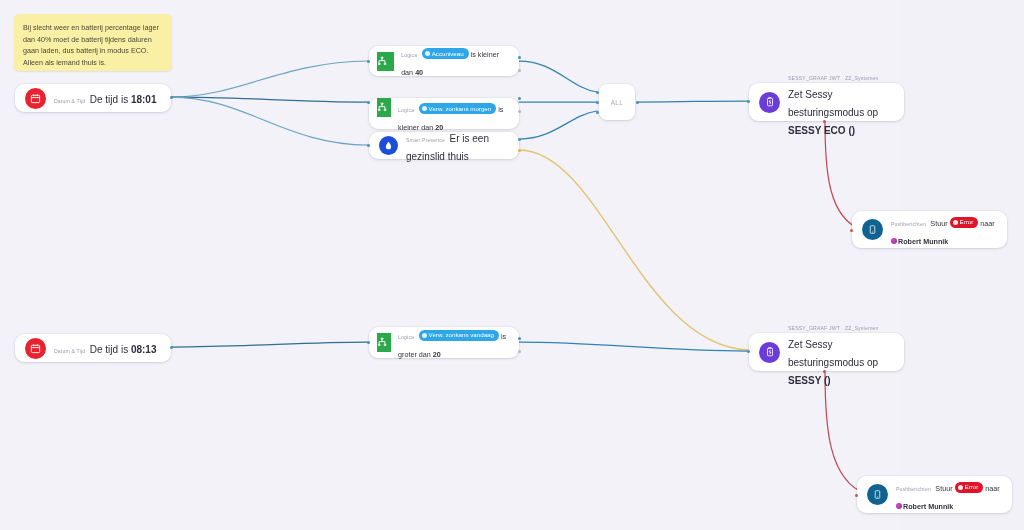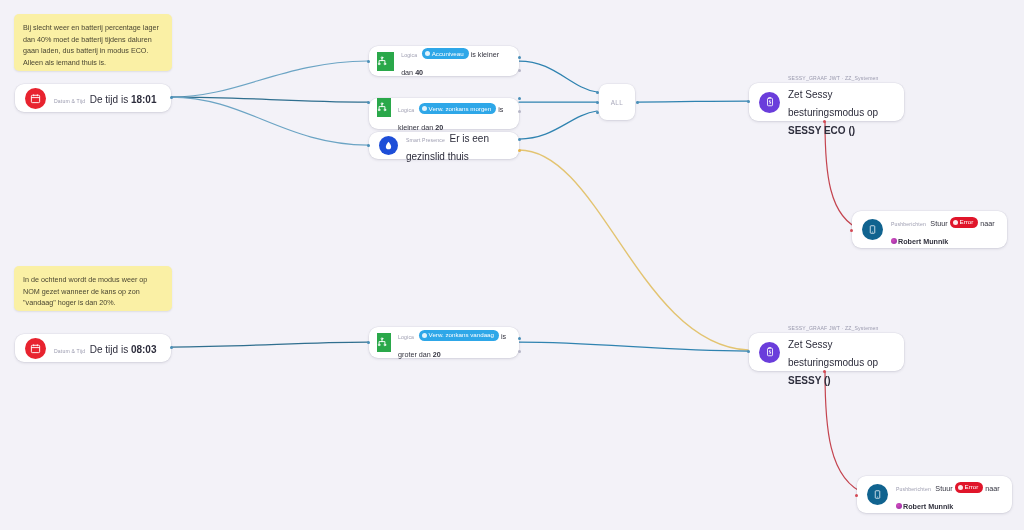--- a/index.html
+++ b/index.html
@@ -180,23 +180,20 @@
       <path d="M519,342 C 600,342 660,351 748,351" stroke="#2f83b0"></path>
 
       <path d="M825,372 C 825,425 828,480 866,494" stroke="#c4444f" stroke-width="1.2"></path>
     </g>
   </svg>
 
   <div class="sticky" style="left:14px; top:14px; width:158px; height:57px;">
     <span>Bij slecht weer en batterij percentage lager dan 40% moet de batterij tijdens daluren gaan laden, dus batterij in modus ECO. Alleen als iemand thuis is.</span>
   </div>
 
-  <div class="sticky" style="left:14px; top:266px; width:158px; height:45px;">
-    <span>In de ochtend wordt  de modus weer op NOM gezet wanneer de kans op zon "vandaag" hoger is dan 20%.</span>
-  </div>
 
   <div class="node card" style="left:15px; top:84px; width:156px; height:28px;">
     <span class="ic" style="background:#e8232f;">
       <svg width="11" height="11" viewBox="0 0 24 24" fill="none" stroke="#ffffff" stroke-width="2">
         <rect x="3" y="5" width="18" height="16" rx="2"></rect>
         <path d="M3 10h18M8 3v4M16 3v4"></path>
       </svg>
     </span>
     <span class="txt">
       <span class="hdr">Datum &amp; Tijd</span>
@@ -305,21 +302,21 @@
 
   <div class="node card" style="left:15px; top:334px; width:156px; height:28px;">
     <span class="ic" style="background:#e8232f;">
       <svg width="11" height="11" viewBox="0 0 24 24" fill="none" stroke="#ffffff" stroke-width="2">
         <rect x="3" y="5" width="18" height="16" rx="2"></rect>
         <path d="M3 10h18M8 3v4M16 3v4"></path>
       </svg>
     </span>
     <span class="txt">
       <span class="hdr">Datum &amp; Tijd</span>
-      <span class="body-txt"><span>De tijd is </span><b>08:03</b></span>
+      <span class="body-txt"><span>De tijd is </span><b>08:13</b></span>
     </span>
   </div>
   <span class="port" style="left:170px; top:346px;"></span>
 
   <div class="node" style="left:369px; top:327px; width:150px; height:31px; display:flex; align-items:center; padding:0 8px; gap:7px;">
     <span class="ic" style="background:#2aa84a; width:19px; height:19px;">
       <svg width="10" height="10" viewBox="0 0 24 24" fill="none" stroke="#ffffff" stroke-width="2.2" stroke-linecap="round">
         <circle cx="12" cy="4" r="2"></circle>
           <circle cx="5" cy="19" r="2"></circle>
           <circle cx="19" cy="19" r="2"></circle>

